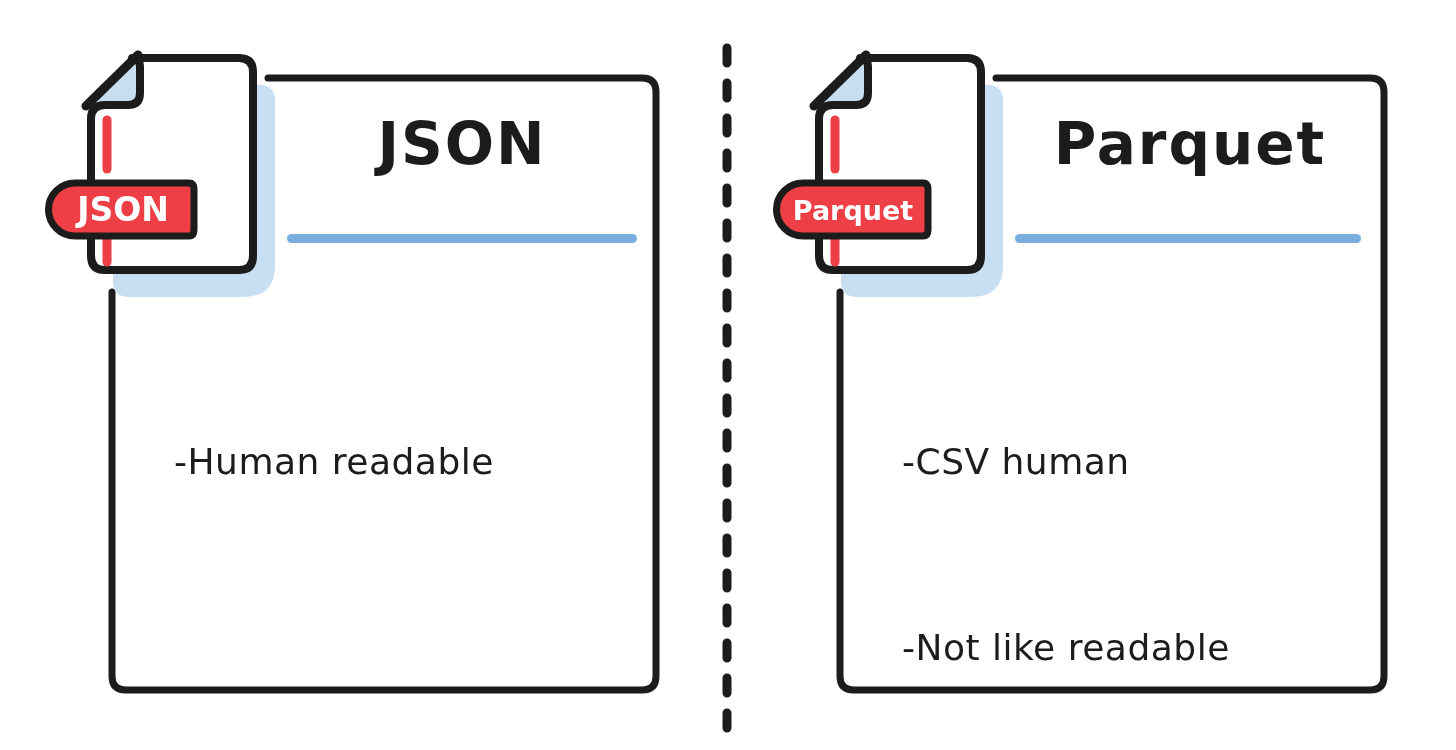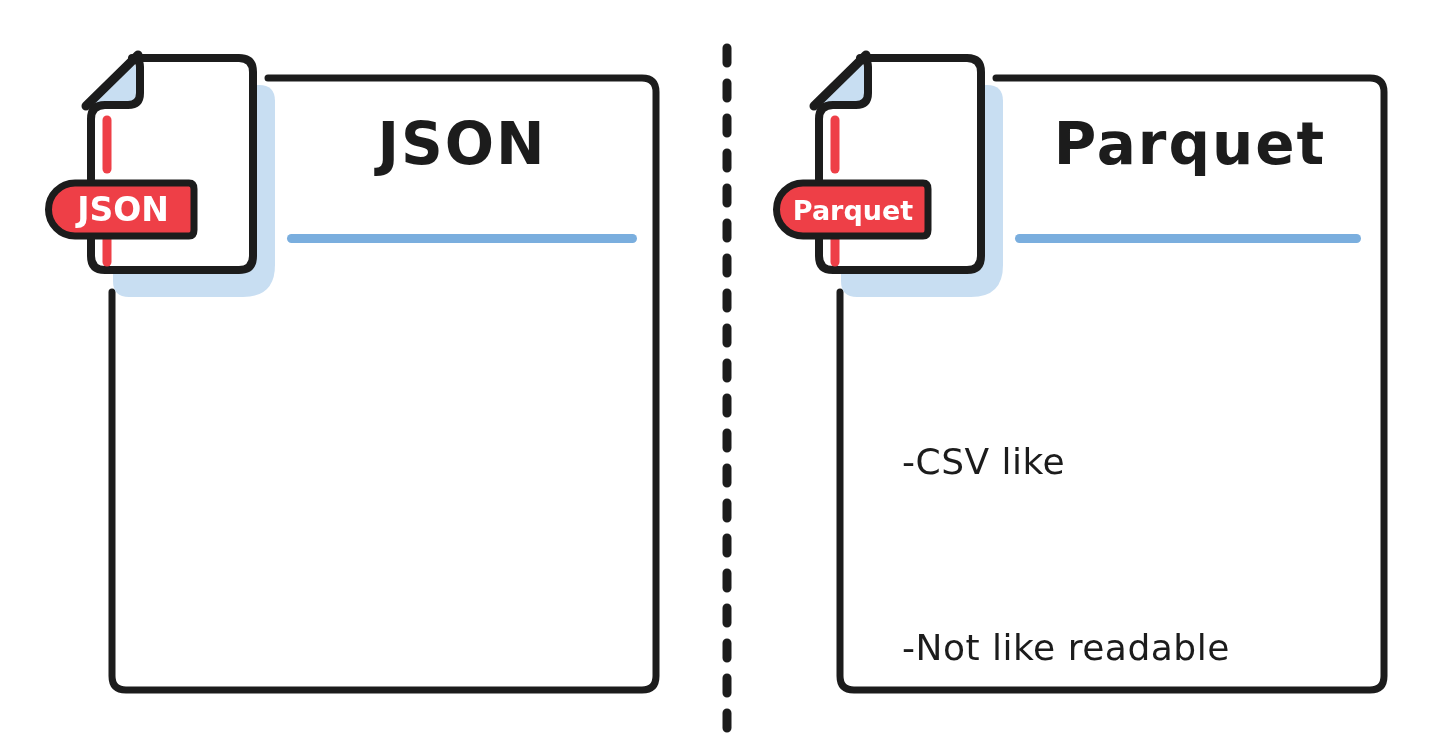--- a/index.html
+++ b/index.html
@@ -54,20 +54,21 @@
 
       <path d="M 154,143 H 40 A 26.5,26.5 0 0 0 40,196 H 154 Q 159,196 159,190 V 149 Q 159,143 154,143 Z" fill="#ee3f47" stroke="#1c1c1c" stroke-width="7" stroke-linejoin="round"></path>
       <text class="badge-label" x="88" y="181" text-anchor="middle" fill="#ffffff">JSON</text>
 
       <rect x="252" y="194" width="350" height="9" rx="4.5" fill="#7aaede"></rect>
     </svg>
 
     <div class="title">JSON</div>
 
     <div class="features">
+      <div class="line">-Human readable</div>
       
       
       
     </div>
   </section>
 
   <svg class="divider-svg" width="30" height="706" viewBox="0 0 30 706">
     <line x1="14" y1="12" x2="14" y2="694" stroke="#1c1c1c" stroke-width="9" stroke-dasharray="15 20" stroke-linecap="round"></line>
   </svg>
 
@@ -81,21 +82,21 @@
       <line x1="72" y1="80" x2="72" y2="129" stroke="#ee3f47" stroke-width="9" stroke-linecap="round"></line>
       <line x1="72" y1="199" x2="72" y2="222" stroke="#ee3f47" stroke-width="9" stroke-linecap="round"></line>
       <path d="M 160,143 H 40 A 26.5,26.5 0 0 0 40,196 H 160 Q 165,196 165,190 V 149 Q 165,143 160,143 Z" fill="#ee3f47" stroke="#1c1c1c" stroke-width="7" stroke-linejoin="round"></path>
       <text class="badge-label" x="90" y="180" text-anchor="middle" fill="#ffffff">Parquet</text>
       <rect x="252" y="194" width="346" height="9" rx="4.5" fill="#7aaede"></rect>
     </svg>
 
     <div class="title">Parquet</div>
 
     <div class="features">
-      <div class="line">-CSV like</div>
+      <div class="line">-CSV human</div>
       <div class="line">-Not like readable</div>
       
       
       
     </div>
   </section>
 
 </div>
 
 </body></html>

